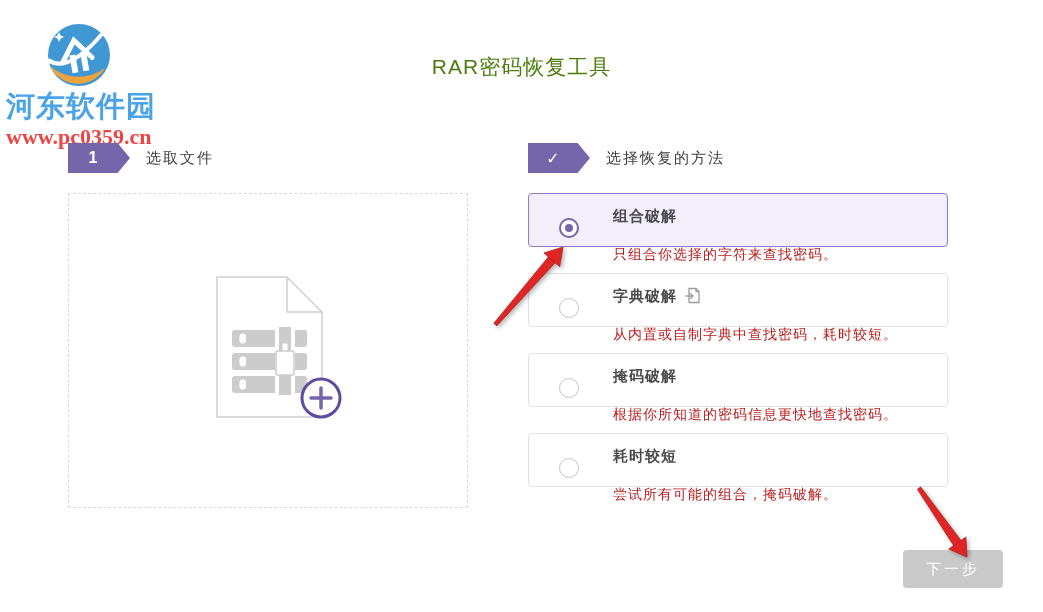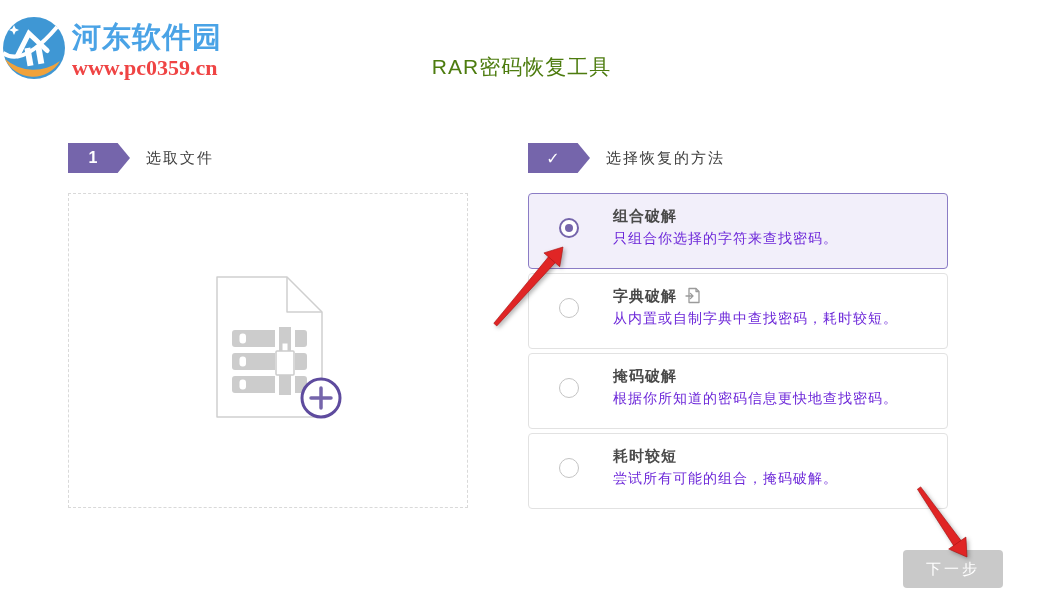--- a/index.html
+++ b/index.html
@@ -1,21 +1,21 @@
 <!DOCTYPE html>
 <html><head>
 <meta charset="utf-8">
 <style>
   html,body{margin:0;padding:0;background:#fff;}
   .page{
     position:relative;width:1043px;height:612px;background:#ffffff;overflow:hidden;
     font-family:"Liberation Sans","DejaVu Sans",sans-serif;
   }
   
-  .logo{position:absolute;left:1px;top:13px;display:flex;align-items:flex-end;}
+  .logo{position:absolute;left:1px;top:20px;display:flex;align-items:center;flex-direction:column;}
   .logo-icon{width:66px;height:68px;}
   .logo-text{margin-left:5px;display:flex;flex-direction:column;}
   .logo-name{font-size:29px;font-weight:bold;color:#4aa3e6;letter-spacing:1px;line-height:36px;}
   .logo-url{font-family:"Liberation Serif","DejaVu Serif",serif;font-size:22px;font-weight:bold;color:#ef4444;line-height:26px;}
   
   .app-title{position:absolute;left:0;top:53px;width:100%;text-align:center;
     font-size:21px;color:#4d7c0f;letter-spacing:1px;}
   
   .step-header{position:absolute;height:30px;display:flex;align-items:center;}
   .step-header.left{left:68px;top:143px;}
@@ -26,32 +26,32 @@
     display:flex;align-items:center;justify-content:center;
     padding-right:12px;box-sizing:border-box;
     font-size:16px;font-weight:bold;
   }
   .step-label{margin-left:16px;font-size:15px;color:#404040;letter-spacing:2px;}
   
   .dropzone{position:absolute;left:68px;top:193px;width:400px;height:315px;
     border:1px dashed #d9d9d9;box-sizing:border-box;}
   .file-art{position:absolute;left:140px;top:75px;}
   
-  .card{position:absolute;left:528px;width:420px;height:76px;box-sizing:border-box;
+  .card{position:absolute;left:528px;width:420px;height:54px;box-sizing:border-box;
     background:#fff;border:1px solid #e2e2e2;border-radius:4px;cursor:pointer;}
   .card.selected{background:#f2effa;border:1px solid #8b7cc5;}
   .card .radio{position:absolute;left:30px;top:24px;width:20px;height:20px;border-radius:50%;
     border:1px solid #c4c4c4;background:#fff;box-sizing:border-box;}
   .card.selected .radio{border:2px solid #7565ab;}
   .card.selected .radio::after{content:"";position:absolute;left:4px;top:4px;width:8px;height:8px;
     border-radius:50%;background:#7565ab;}
   .card .texts{position:absolute;left:84px;top:11px;}
   .card .card-title{font-size:15px;font-weight:700;color:#4a4a4a;line-height:21px;letter-spacing:1px;
     display:flex;align-items:center;gap:8px;}
-  .card .card-desc{font-size:14px;color:#6d28d9;line-height:24px;letter-spacing:1px;}
+  .card .card-desc{font-size:14px;color:#b91c1c;line-height:24px;letter-spacing:1px;margin-top:16px;}
   
   .next-btn{position:absolute;left:903px;top:550px;width:100px;height:38px;background:#c9c9c9;
     border:none;border-radius:4px;color:#fff;font-size:15px;letter-spacing:3px;
     font-family:inherit;cursor:pointer;}
   
   .arrow-svg{position:absolute;overflow:visible;filter:drop-shadow(2px 2px 2px rgba(0,0,0,.3));}
   .arrow1{left:480px;top:235px;}
   .arrow2{left:905px;top:478px;}
 </style>
 </head>

